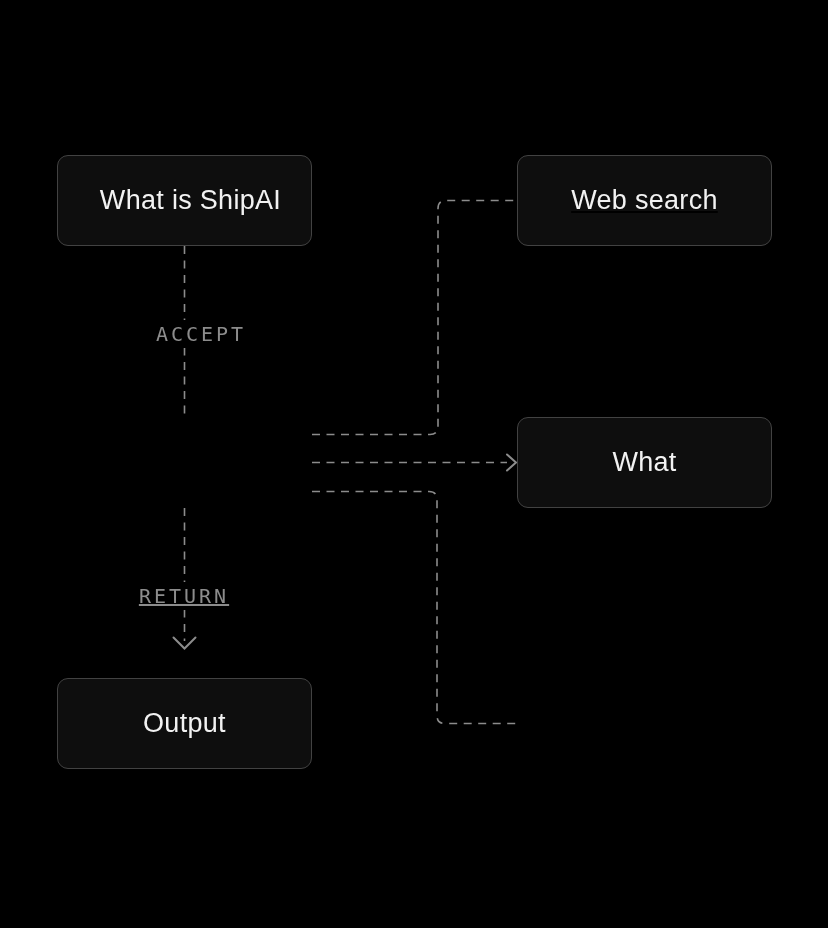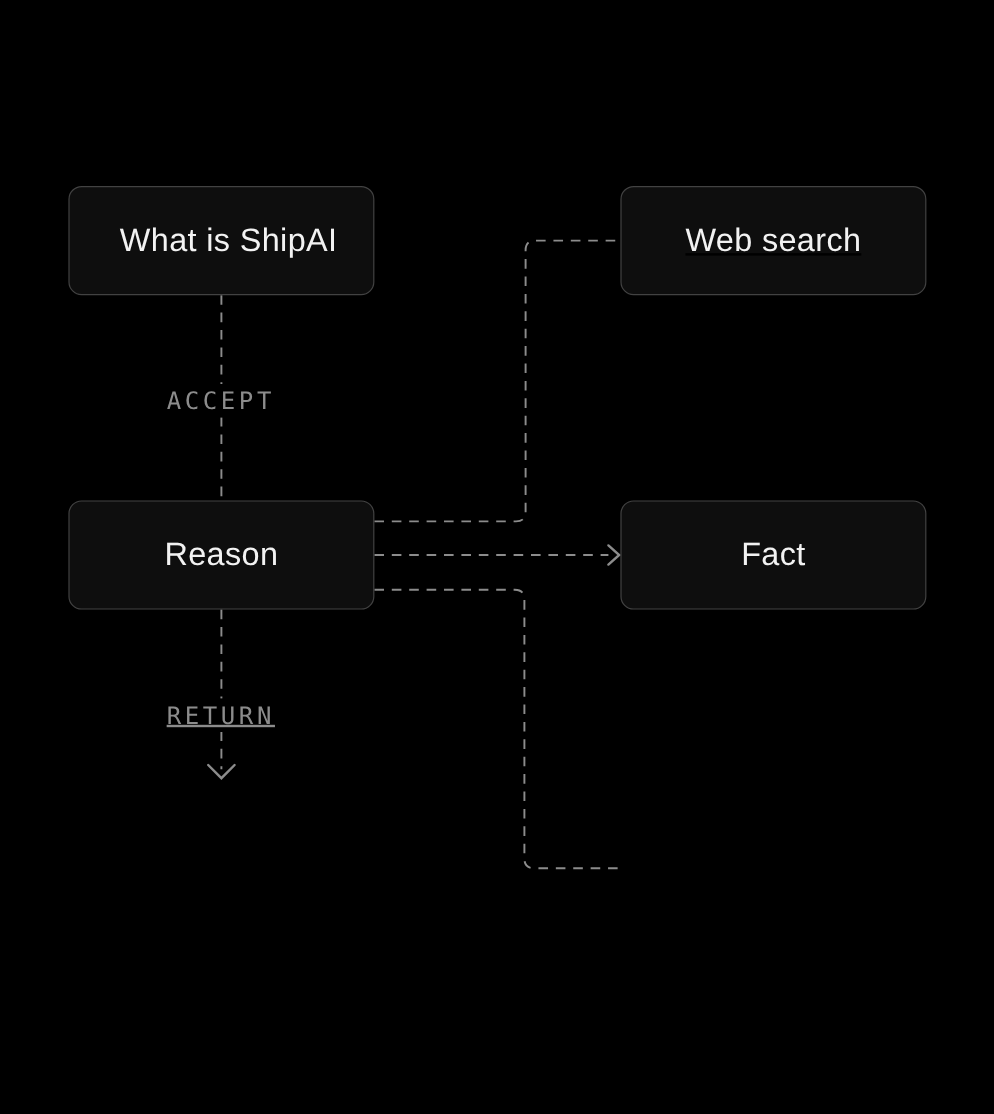--- a/index.html
+++ b/index.html
@@ -65,21 +65,21 @@
     font-size: 27px;
     font-weight: 400;
     letter-spacing: 0.3px;
   }
   .node-query      { left: 57px;  top: 155px; padding-left: 12px; }
   .node-web-search { left: 517px; top: 155px; text-decoration: underline; }
   .node-reason     { left: 57px;  top: 417px; }
   .node-fact       { left: 517px; top: 417px; }
   .node-output     { left: 57px;  top: 678px; }
   .node-act        { left: 517px; top: 678px; }
-  .label-accept   { left: 184px; top: 334px; text-align: right; }
+  .label-accept   { left: 201px; top: 334px; text-align: right; }
   .label-plan-act { left: 414px; top: 463px; }
   .label-return   { left: 184px; top: 596px; text-decoration: underline; }
 </style>
 </head>
 <body>
 
 <div class="canvas">
 
   <svg class="edges" viewBox="0 0 828 928" aria-hidden="true">
 
@@ -100,23 +100,23 @@
   <span class="edge-label label-return">RETURN</span>
 
   <div class="node node-query">
     <span class="node-label">What is ShipAI</span>
   </div>
 
   <div class="node node-web-search">
     <span class="node-label">Web search</span>
   </div>
 
-  <div class="node node-reason">
-    <span class="node-label">Reason</span>
+
+  <div class="node node-fact">
+    <span class="node-label">What</span>
   </div>
 
-  <div class="node node-fact">
-    <span class="node-label">Fact</span>
+  <div class="node node-output">
+    <span class="node-label">Output</span>
   </div>
-
 
 
 </div>
 
 </body></html>

